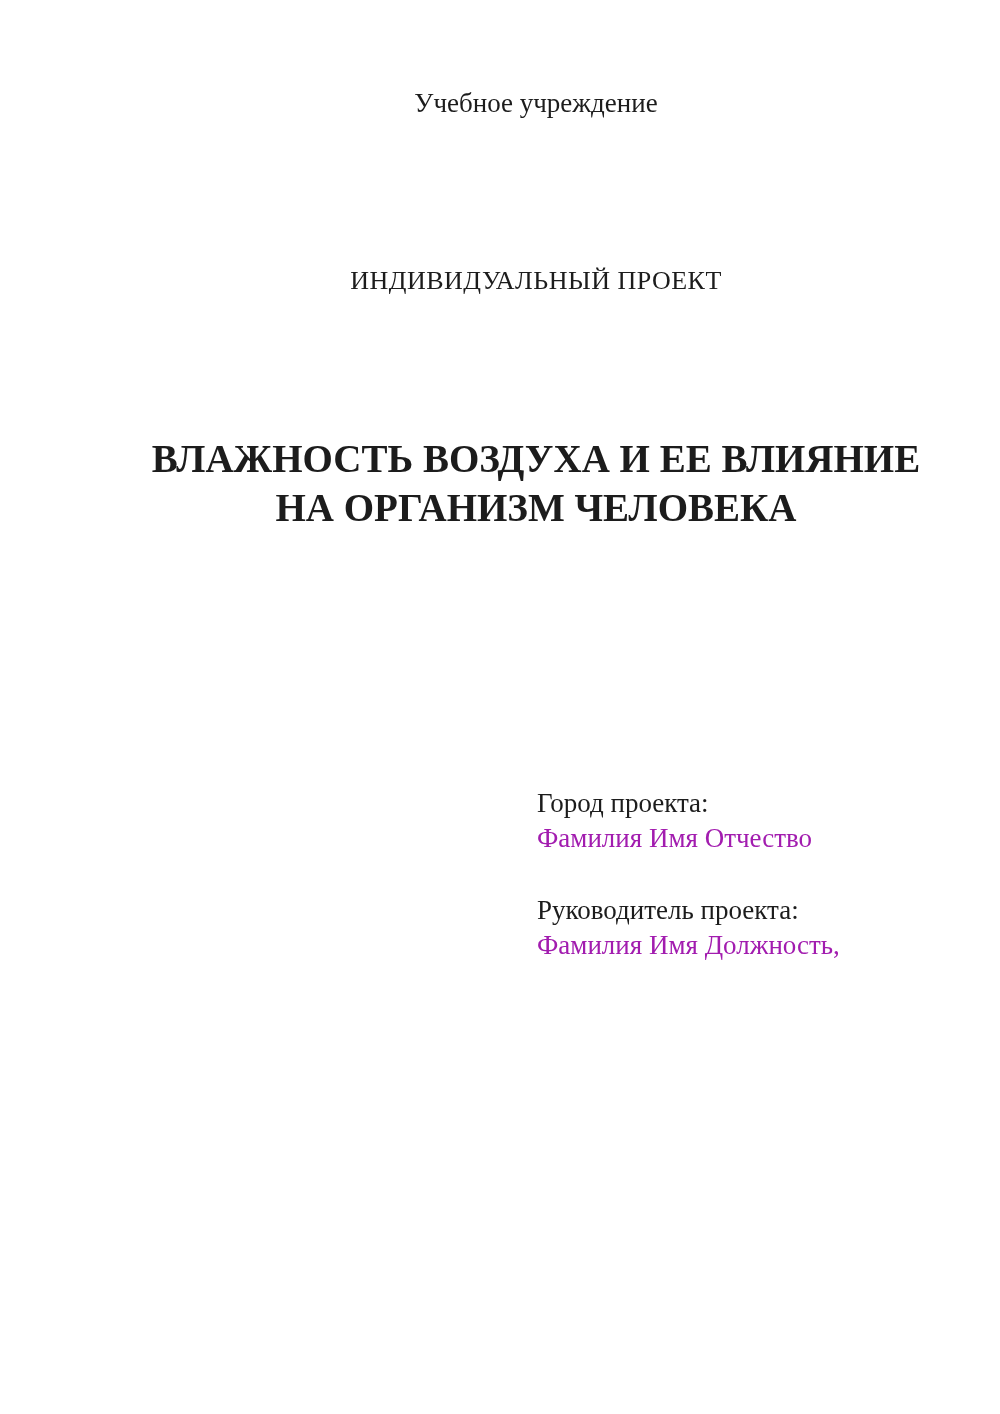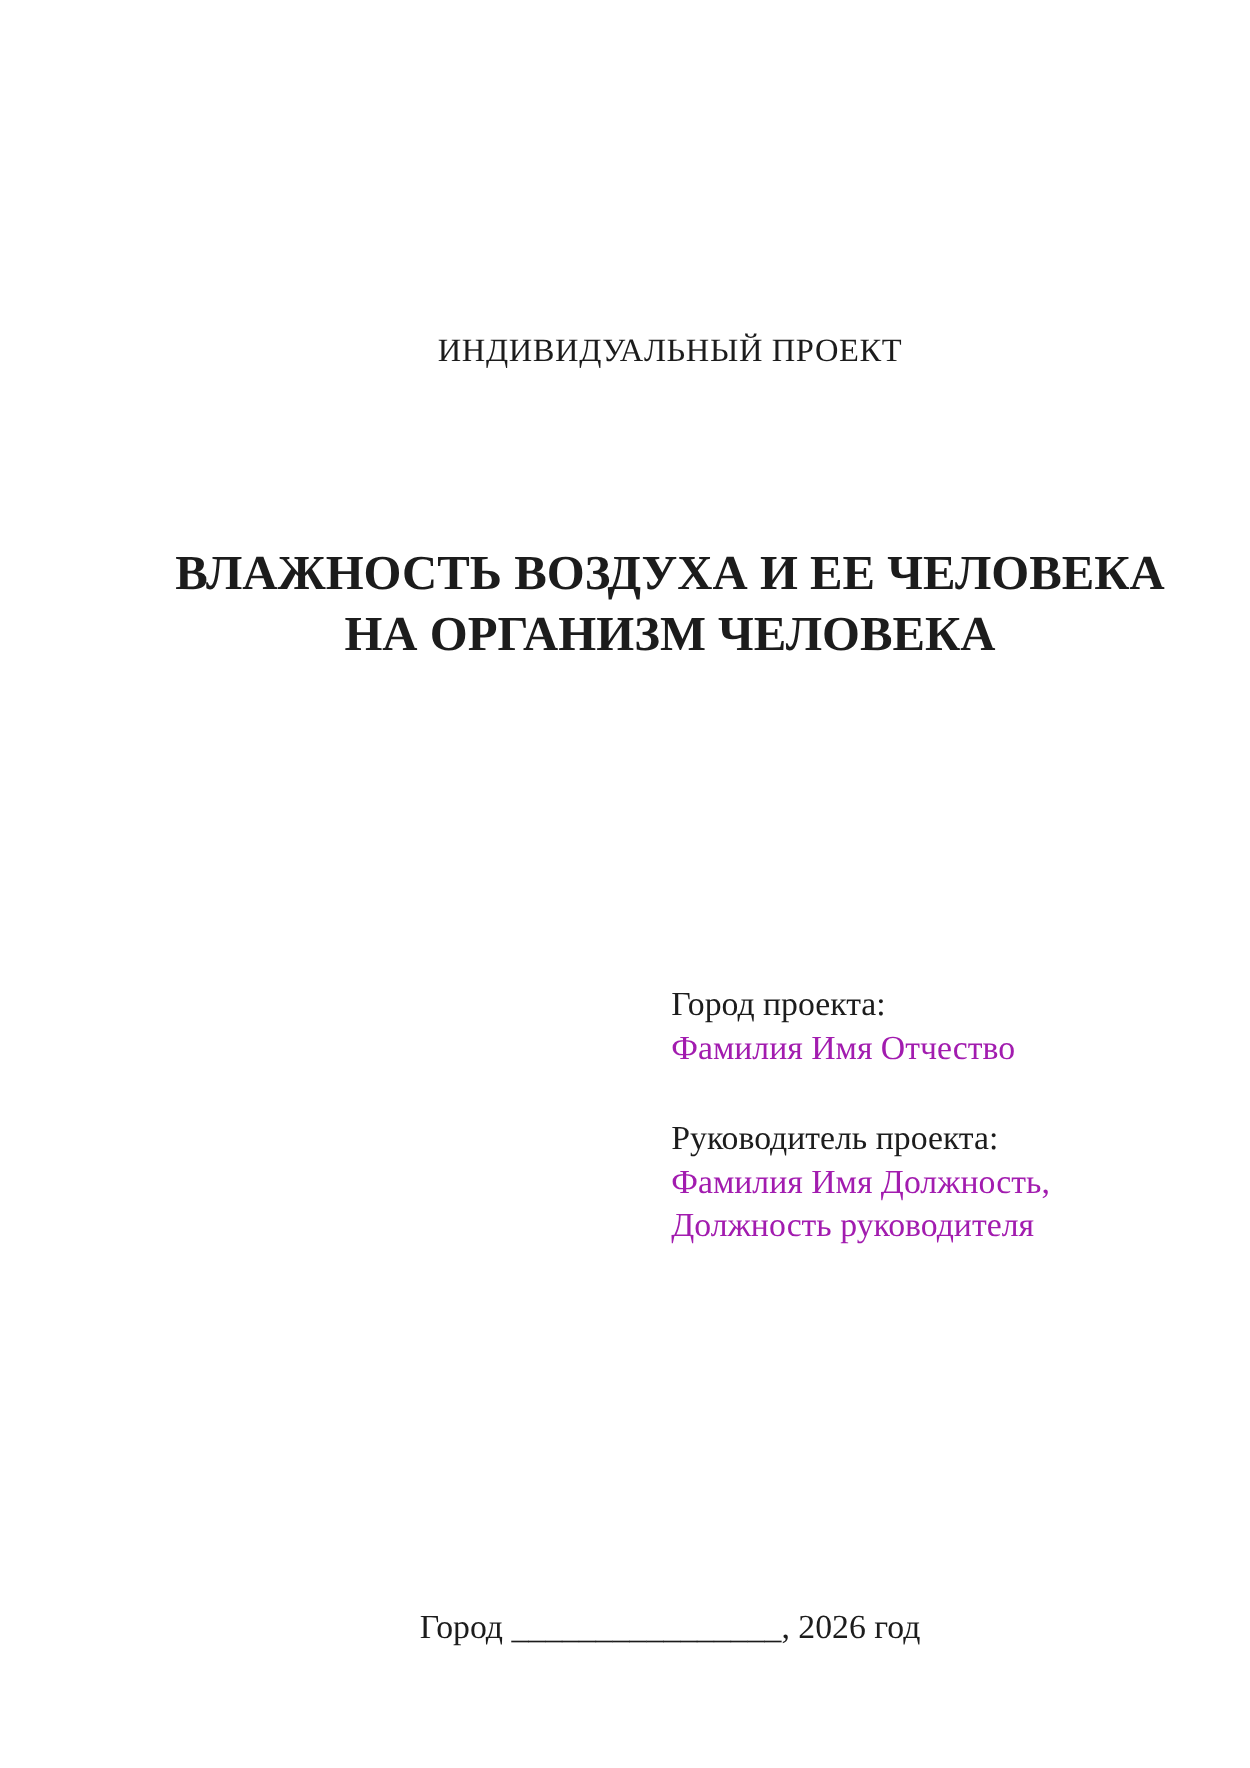--- a/index.html
+++ b/index.html
@@ -79,33 +79,32 @@
     font-size: 27px;
     line-height: 35px;
   }
 </style>
 </head>
 <body>
 
 <div class="page">
   <div class="content">
 
+    <div class="institution">Учебное учреждение</div>
 
     <div class="doc-type">ИНДИВИДУАЛЬНЫЙ ПРОЕКТ</div>
 
     <div class="main-title">
-      <div>ВЛАЖНОСТЬ ВОЗДУХА И ЕЕ ЧЕЛОВЕКА</div>
+      <div>ВЛАЖНОСТЬ ВОЗДУХА И ЕЕ ВЛИЯНИЕ</div>
       <div>НА ОРГАНИЗМ ЧЕЛОВЕКА</div>
     </div>
 
     <div class="credits">
       <div class="label">Город проекта:</div>
       <div class="placeholder">Фамилия Имя Отчество</div>
       <div class="spacer"></div>
       <div class="label">Руководитель проекта:</div>
       <div class="placeholder">Фамилия Имя Должность,</div>
-      <div class="placeholder">Должность руководителя</div>
     </div>
 
-    <div class="footer-line">Город ________________, 2026 год</div>
 
   </div>
 </div>
 
 </body></html>

